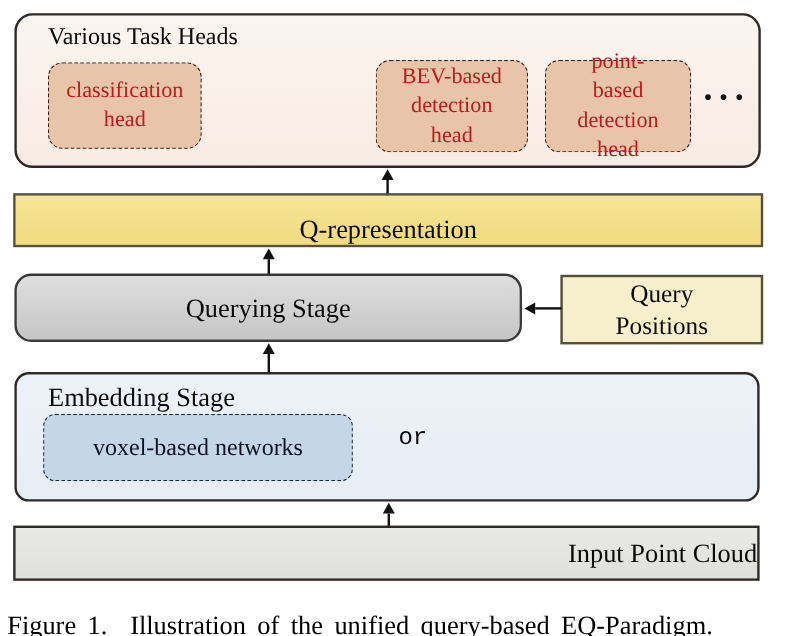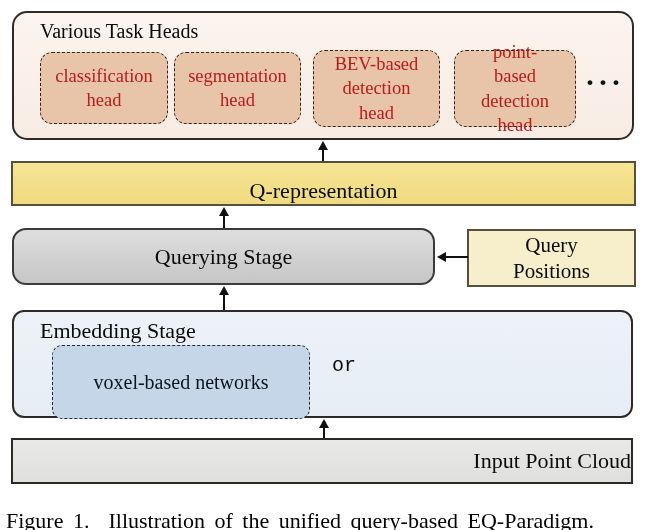--- a/index.html
+++ b/index.html
@@ -60,24 +60,24 @@
   .query-pos-box span{display:inline-block;max-width:100px;}
 
   
   .embedding-container{
     left:12px;top:310px;width:621px;height:108px;
     background:linear-gradient(180deg,#edf2f8 0%,#e6edf5 100%);
     border:2px solid #2e2a26;border-radius:12px;
   }
   .embedding-title{position:absolute;left:26px;top:6px;font-size:22px;color:#0a0a0a;}
   .net-box{
-    position:absolute;top:33px;height:74px;
+    position:absolute;top:33px;height:56px;
     display:flex;align-items:center;justify-content:center;
     background:#c5d6e9;border:1.6px dashed #1c2a3a;border-radius:10px;
-    font-size:20px;color:#0d1420;box-sizing:border-box;margin-left:16px;
+    font-size:20px;color:#0d1420;box-sizing:border-box;
   }
   .net-1{left:22px;width:258px;}
   .net-2{left:346px;width:259px;}
   .or-label{position:absolute;left:294px;top:42px;width:48px;text-align:right;font-size:20px;color:#0a0a0a;font-family:Liberation Mono, monospace;}
 
   
   .input-bar{
     left:11px;top:438px;width:622px;height:46px;
     background:linear-gradient(180deg,#e9e9e7 0%,#dfdfdd 100%);
     border:2px solid #2e2a26;
@@ -113,23 +113,20 @@
 </style>
 </head>
 <body>
 
 <div class="stage">
 
   <div class="box task-container">
     <div class="task-title">Various Task Heads</div>
     <div class="head-box head-1">
       <span>classification head</span>
-    </div>
-    <div class="head-box head-2">
-      <span>segmentation head</span>
     </div>
     <div class="head-box head-3">
       <span>BEV-based detection head</span>
     </div>
     <div class="head-box head-4">
       <span>point-based detection head</span>
     </div>
     <div class="more-dots">···</div>
   </div>
 

